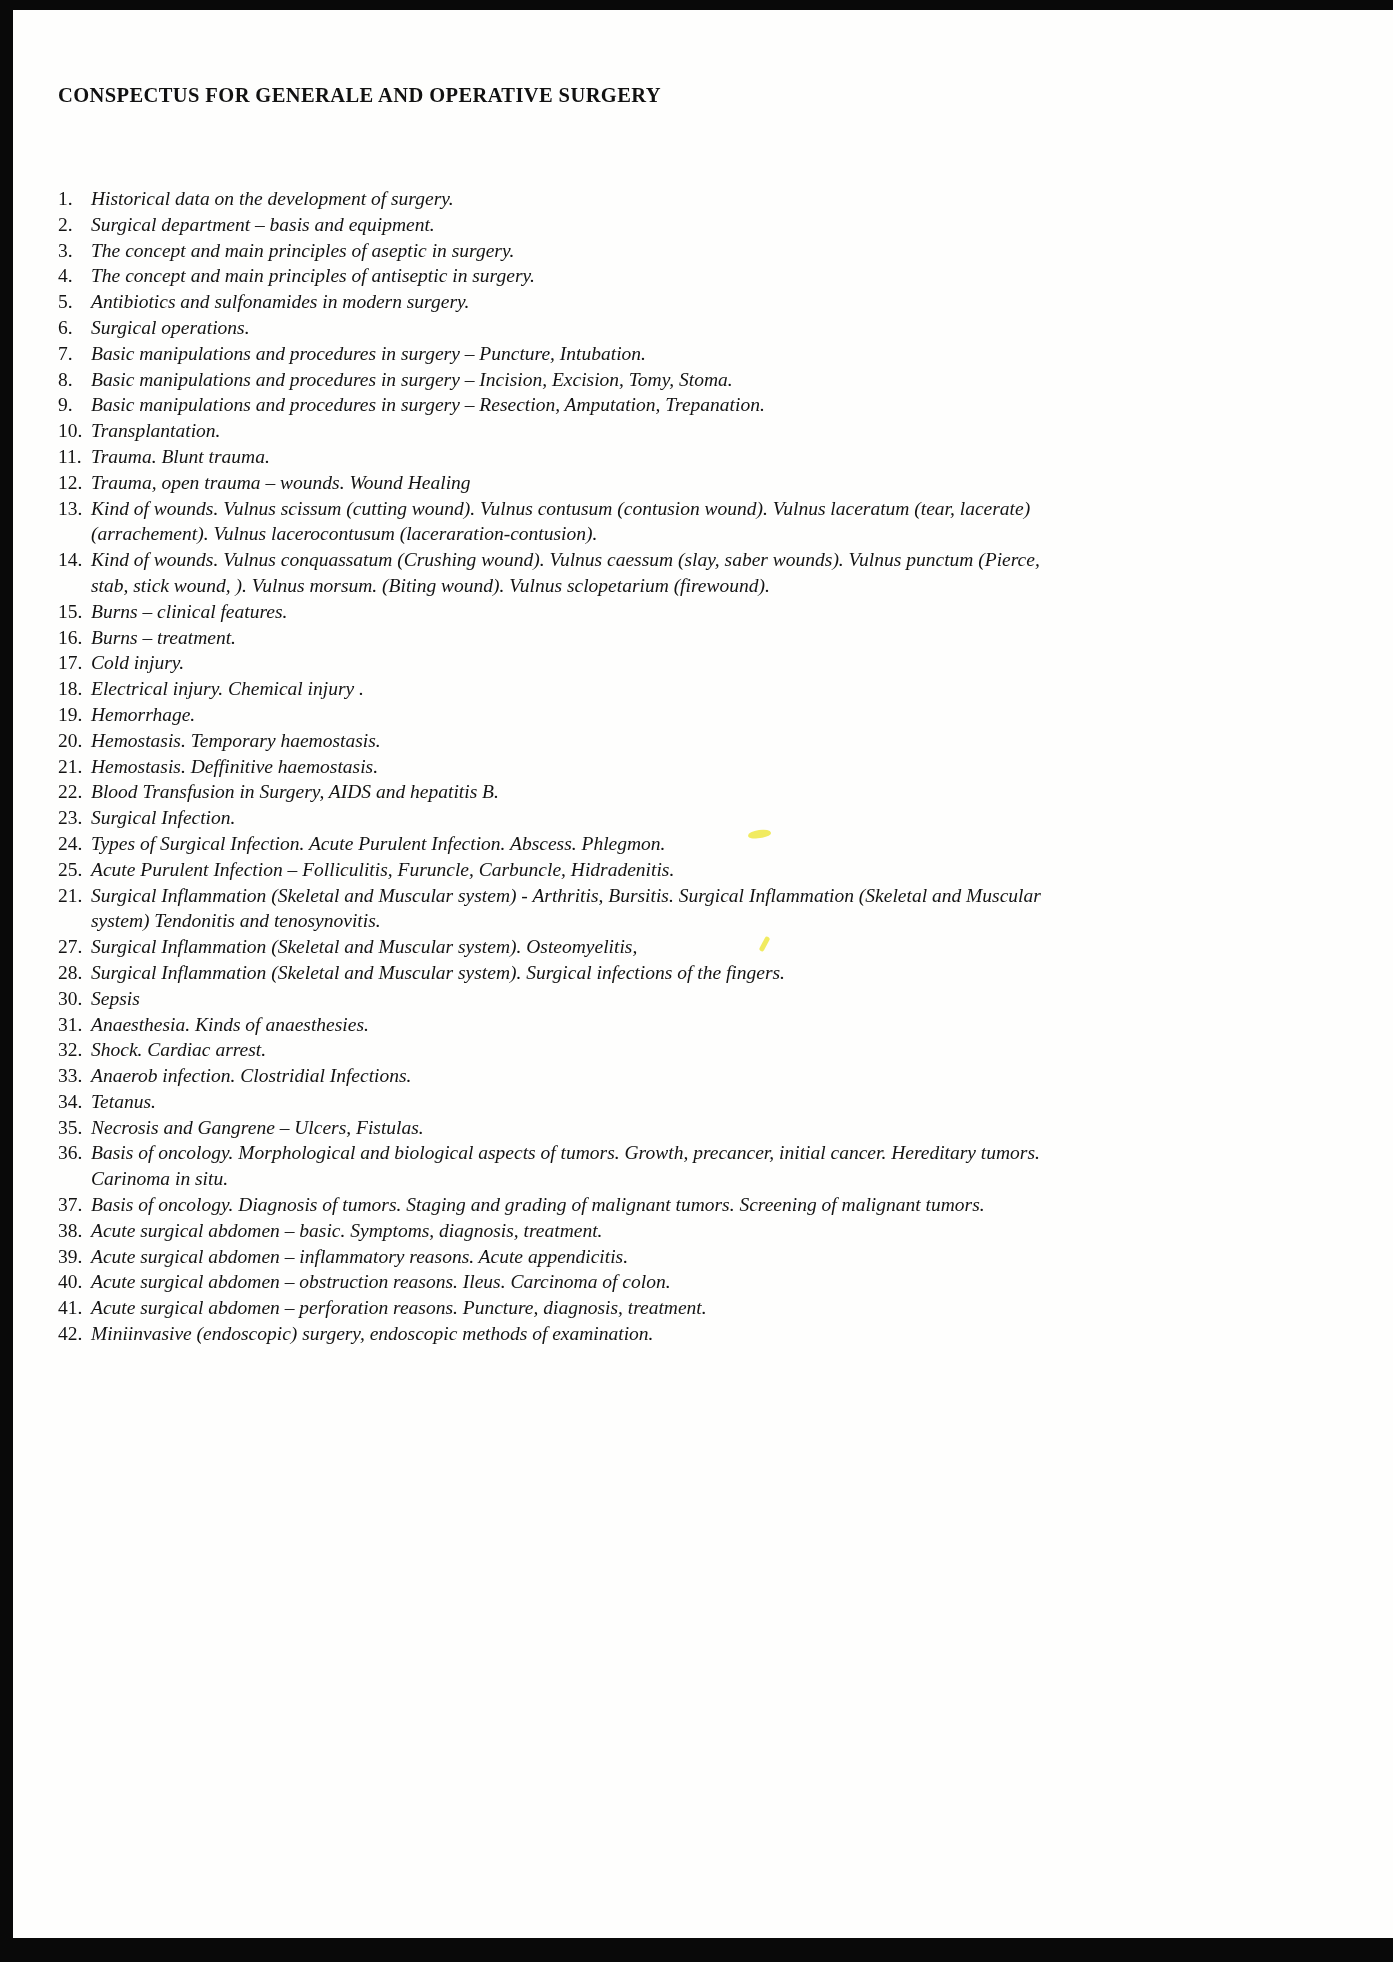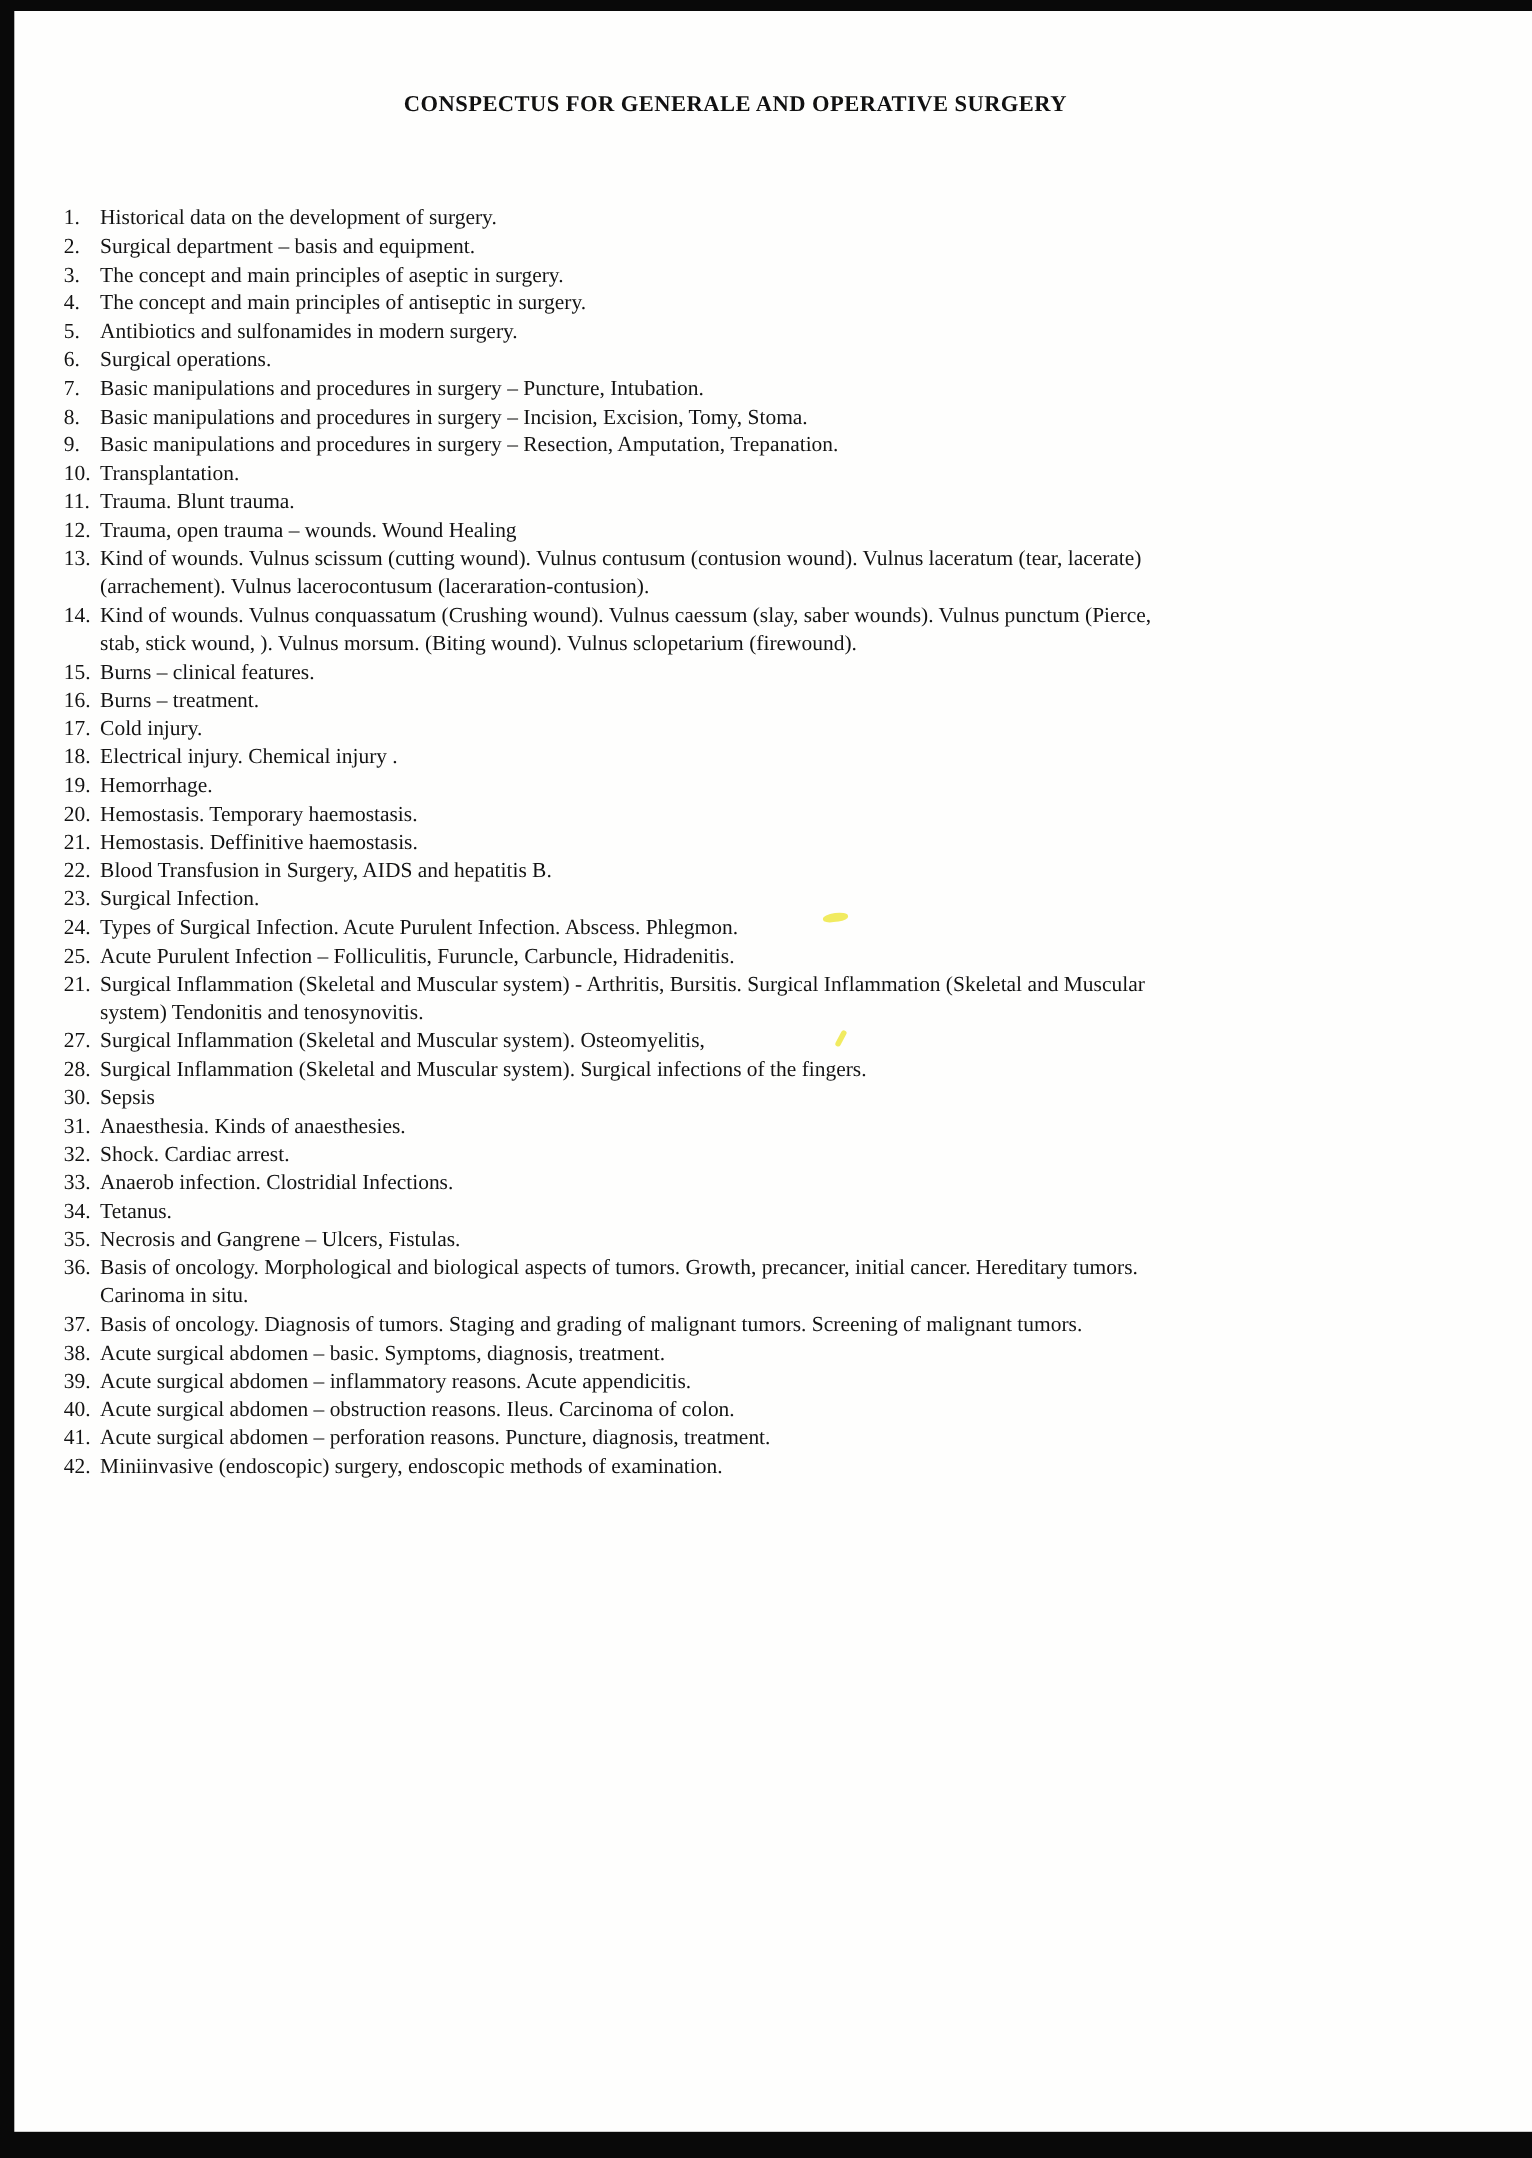--- a/index.html
+++ b/index.html
@@ -16,21 +16,21 @@
     top: 10px;
     width: 1380px;
     height: 1928px;
     background: #fefefd;
   }
   .content {
     padding: 72px 0 0 45px;
   }
   .doc-title {
     width: 912px;
-    text-align: right;
+    text-align: left;
     font-size: 20.5px;
     font-weight: bold;
     letter-spacing: 0.4px;
     line-height: 26px;
     color: #111;
   }
   .list {
     list-style: none;
     margin-top: 78px;
     width: 1003px;
@@ -39,20 +39,21 @@
     display: flex;
     font-size: 19.5px;
     line-height: 25.8px;
     color: #131313;
   }
   .num {
     flex: 0 0 33px;
   }
   .txt {
     flex: 1;
+    font-style: italic;
   }
   .hl-mark {
     position: absolute;
     background: #f0e94f;
     opacity: 0.9;
   }
   .mark-arc {
     left: 735px;
     top: 820px;
     width: 23px;

